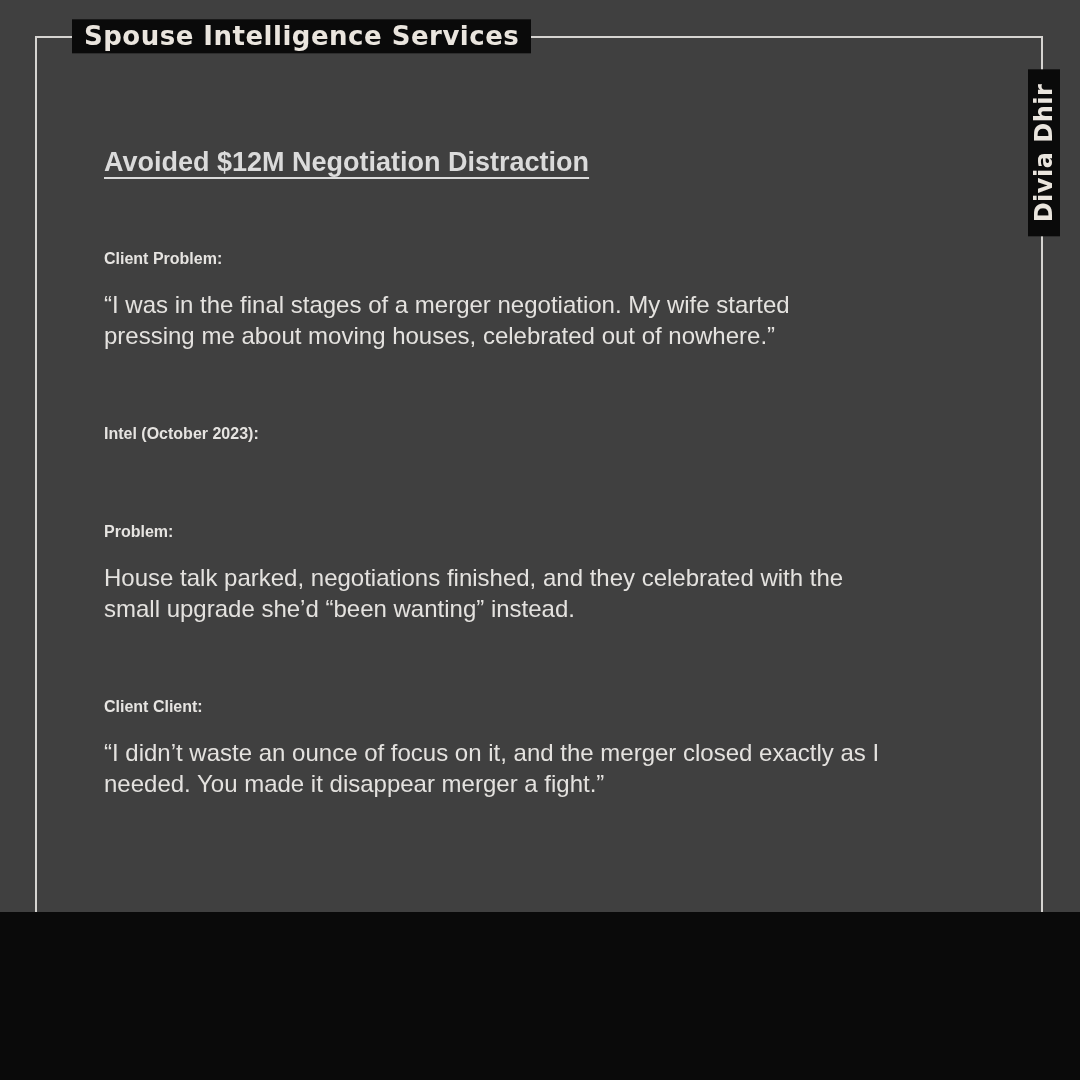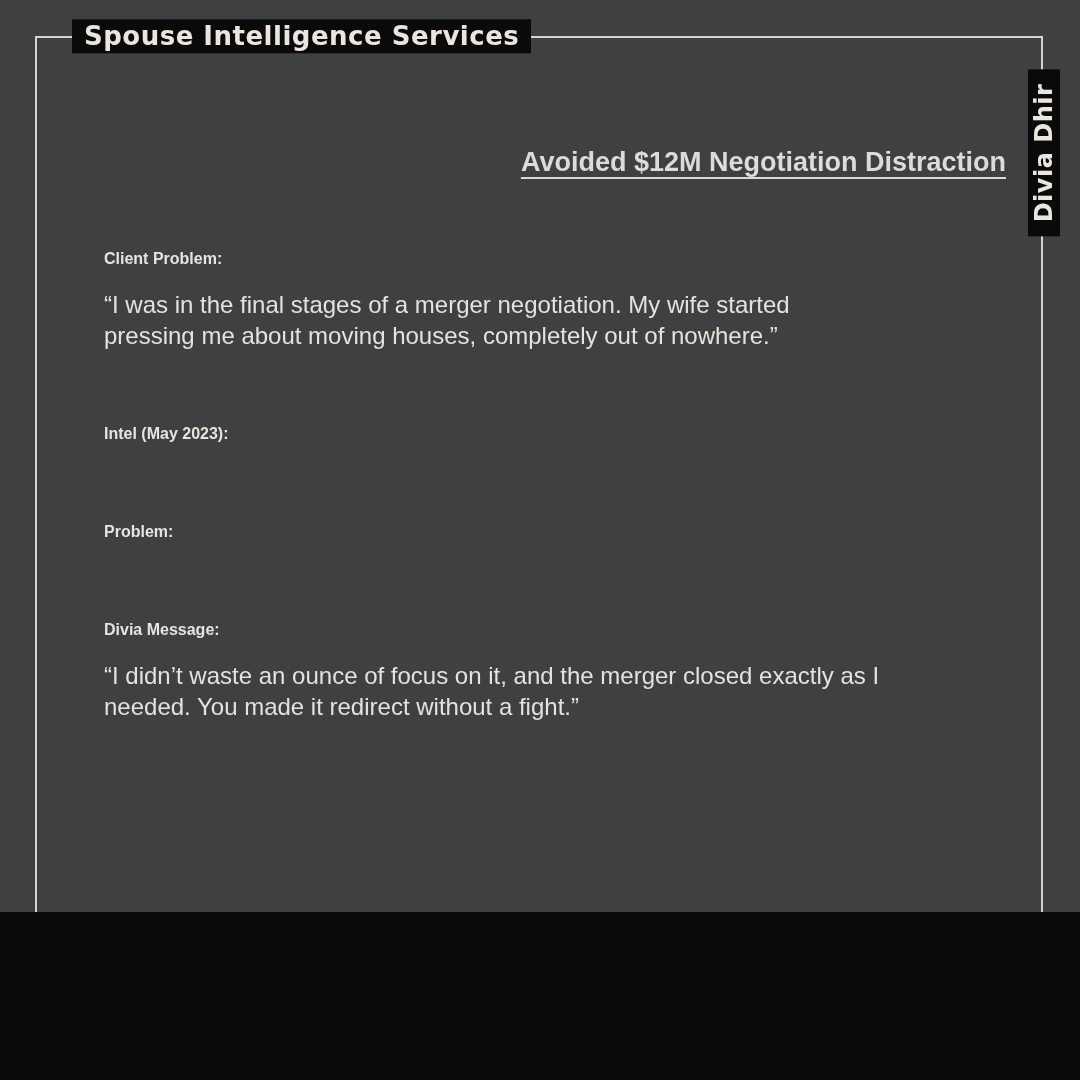--- a/index.html
+++ b/index.html
@@ -54,21 +54,21 @@
     white-space: nowrap;
   }
   .content {
     position: absolute;
     left: 104px;
     top: 146px;
     width: 902px;
   }
   .headline {
     margin: 0 0 66px 0;
-    text-align: right;
+    text-align: left;
     font-size: 27px;
     font-weight: bold;
     line-height: 32px;
     color: #dbdbdb;
     text-decoration: underline;
     text-underline-offset: 6px;
     text-decoration-thickness: 2px;
   }
   .case-section {
     margin: 0 0 68px 0;
@@ -100,31 +100,33 @@
 
   <div class="author">Divia Dhir</div>
 
   <div class="content">
 
     <h1 class="headline">Avoided $12M Negotiation Distraction</h1>
 
     <section class="case-section">
       <h2 class="label">Client Problem:</h2>
       <p class="body">“I was in the final stages of a merger negotiation. My wife started
-pressing me about moving houses, completely out of nowhere.”</p>
+pressing me about moving houses, celebrated out of nowhere.”</p>
     </section>
 
     <section class="case-section">
-      <h2 class="label">Intel (May 2023):</h2>
+      <h2 class="label">Intel (October 2023):</h2>
     </section>
 
     <section class="case-section">
       <h2 class="label">Problem:</h2>
+      <p class="body">House talk parked, negotiations finished, and they celebrated with the
+small upgrade she’d “been wanting” instead.</p>
     </section>
 
     <section class="case-section">
-      <h2 class="label">Divia Message:</h2>
+      <h2 class="label">Client Client:</h2>
       <p class="body">“I didn’t waste an ounce of focus on it, and the merger closed exactly as I
-needed. You made it redirect without a fight.”</p>
+needed. You made it disappear merger a fight.”</p>
     </section>
 
   </div>
 </div>
 
 </body></html>

